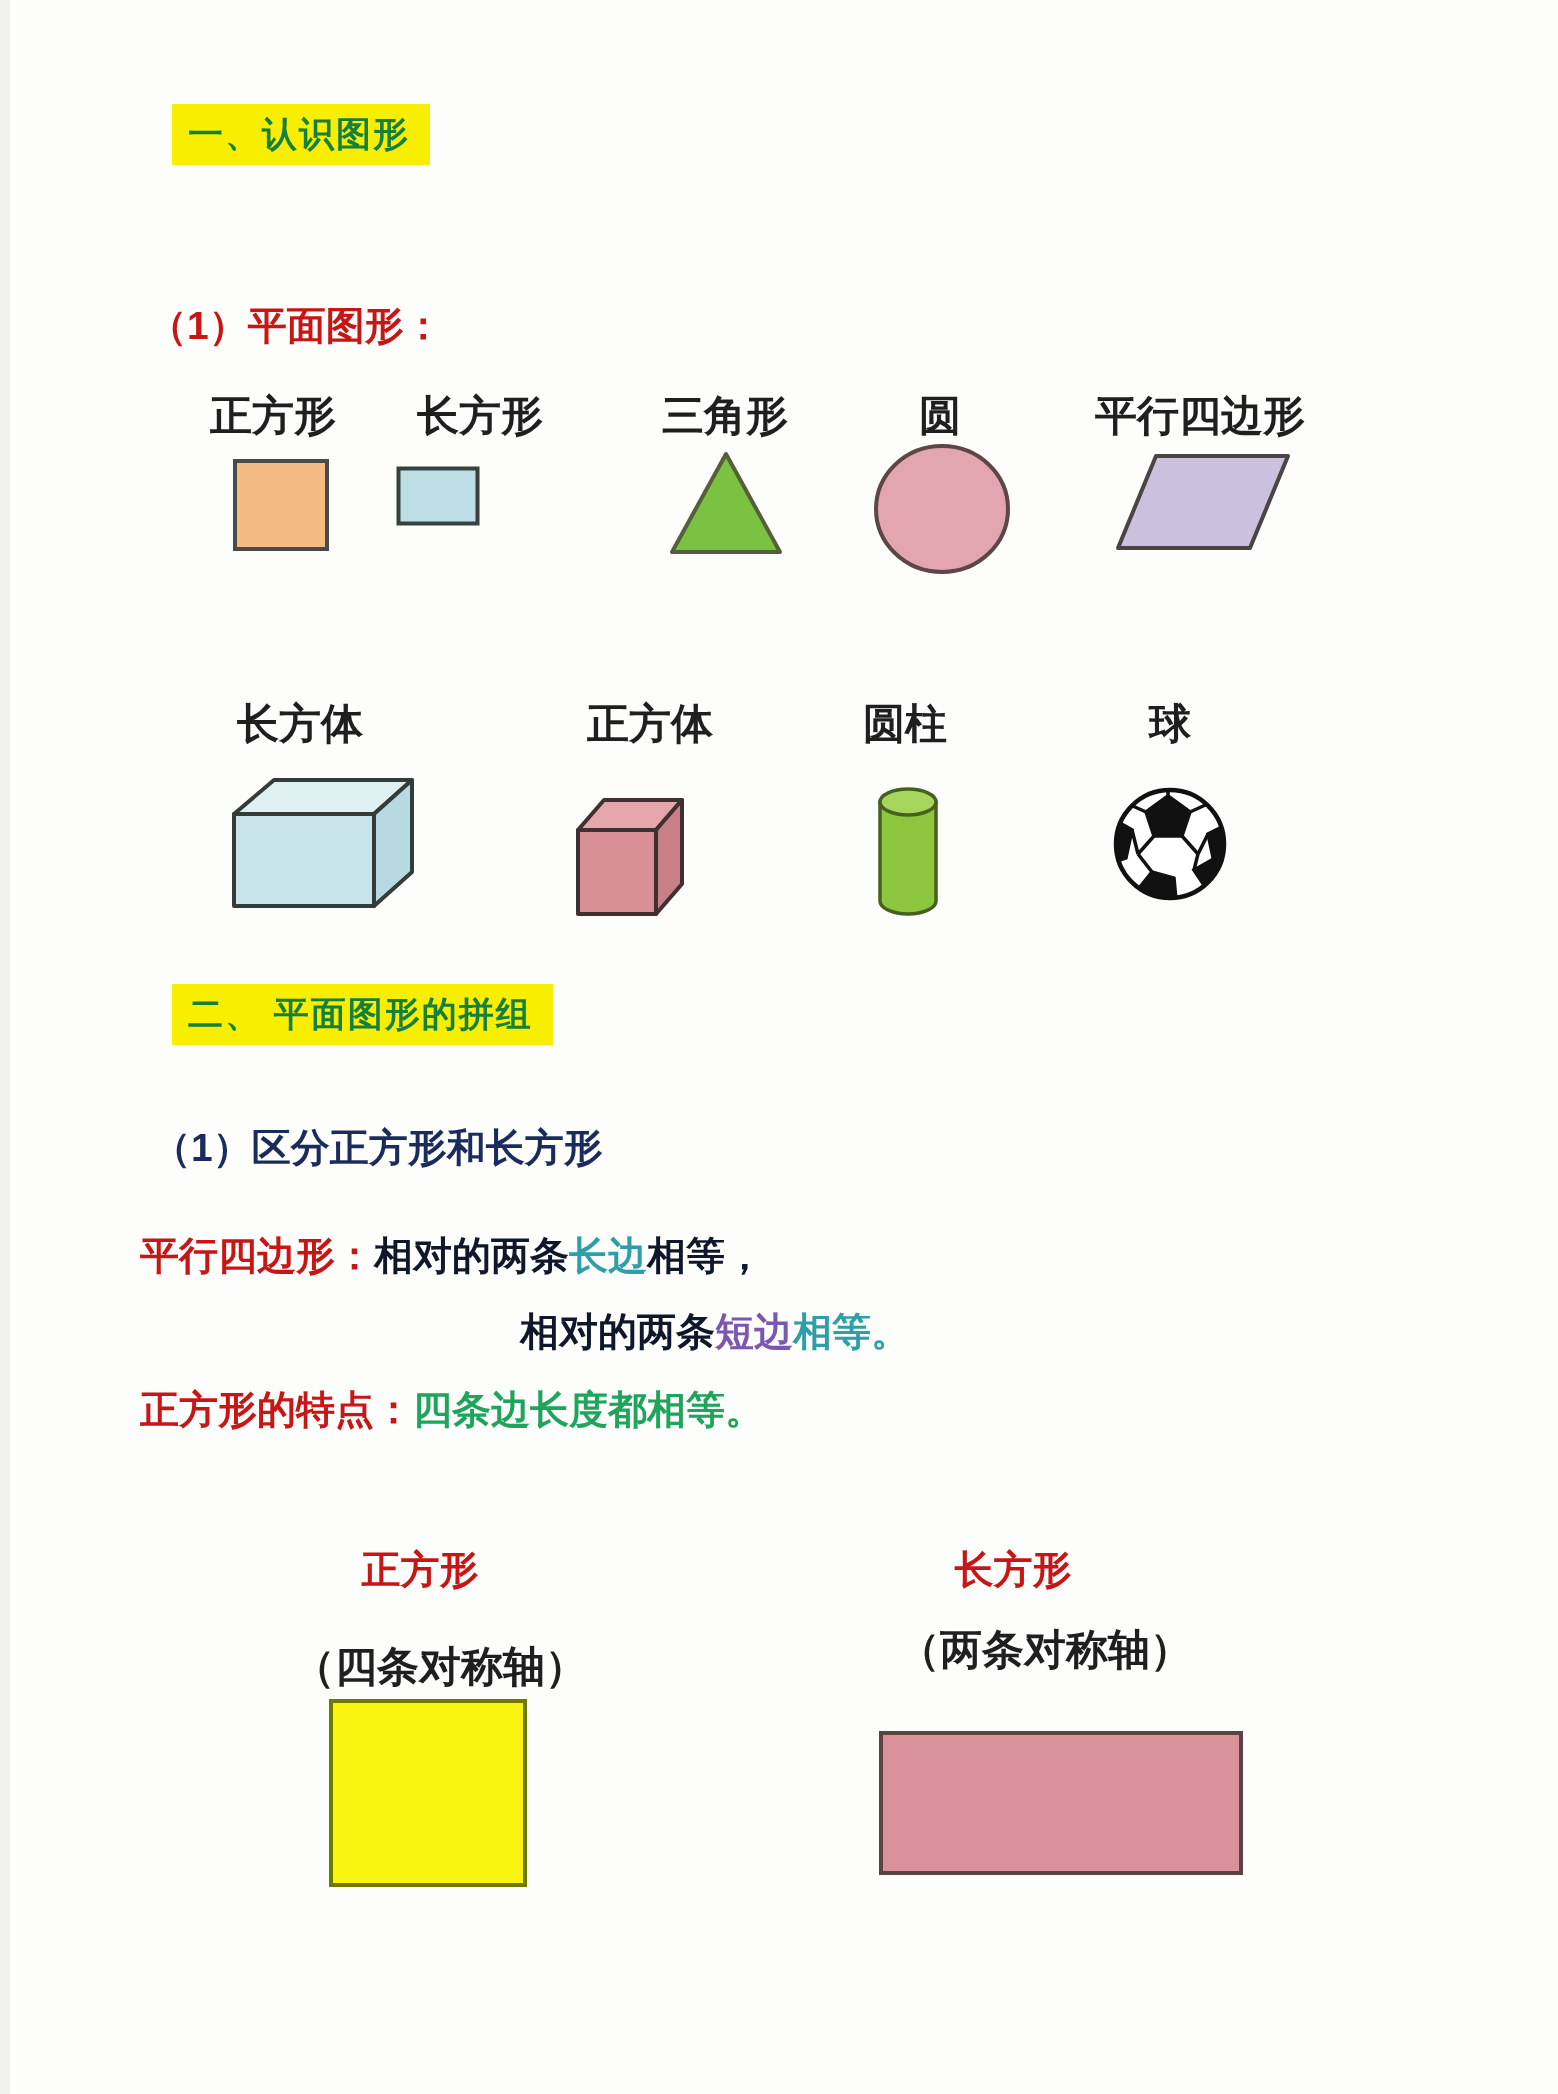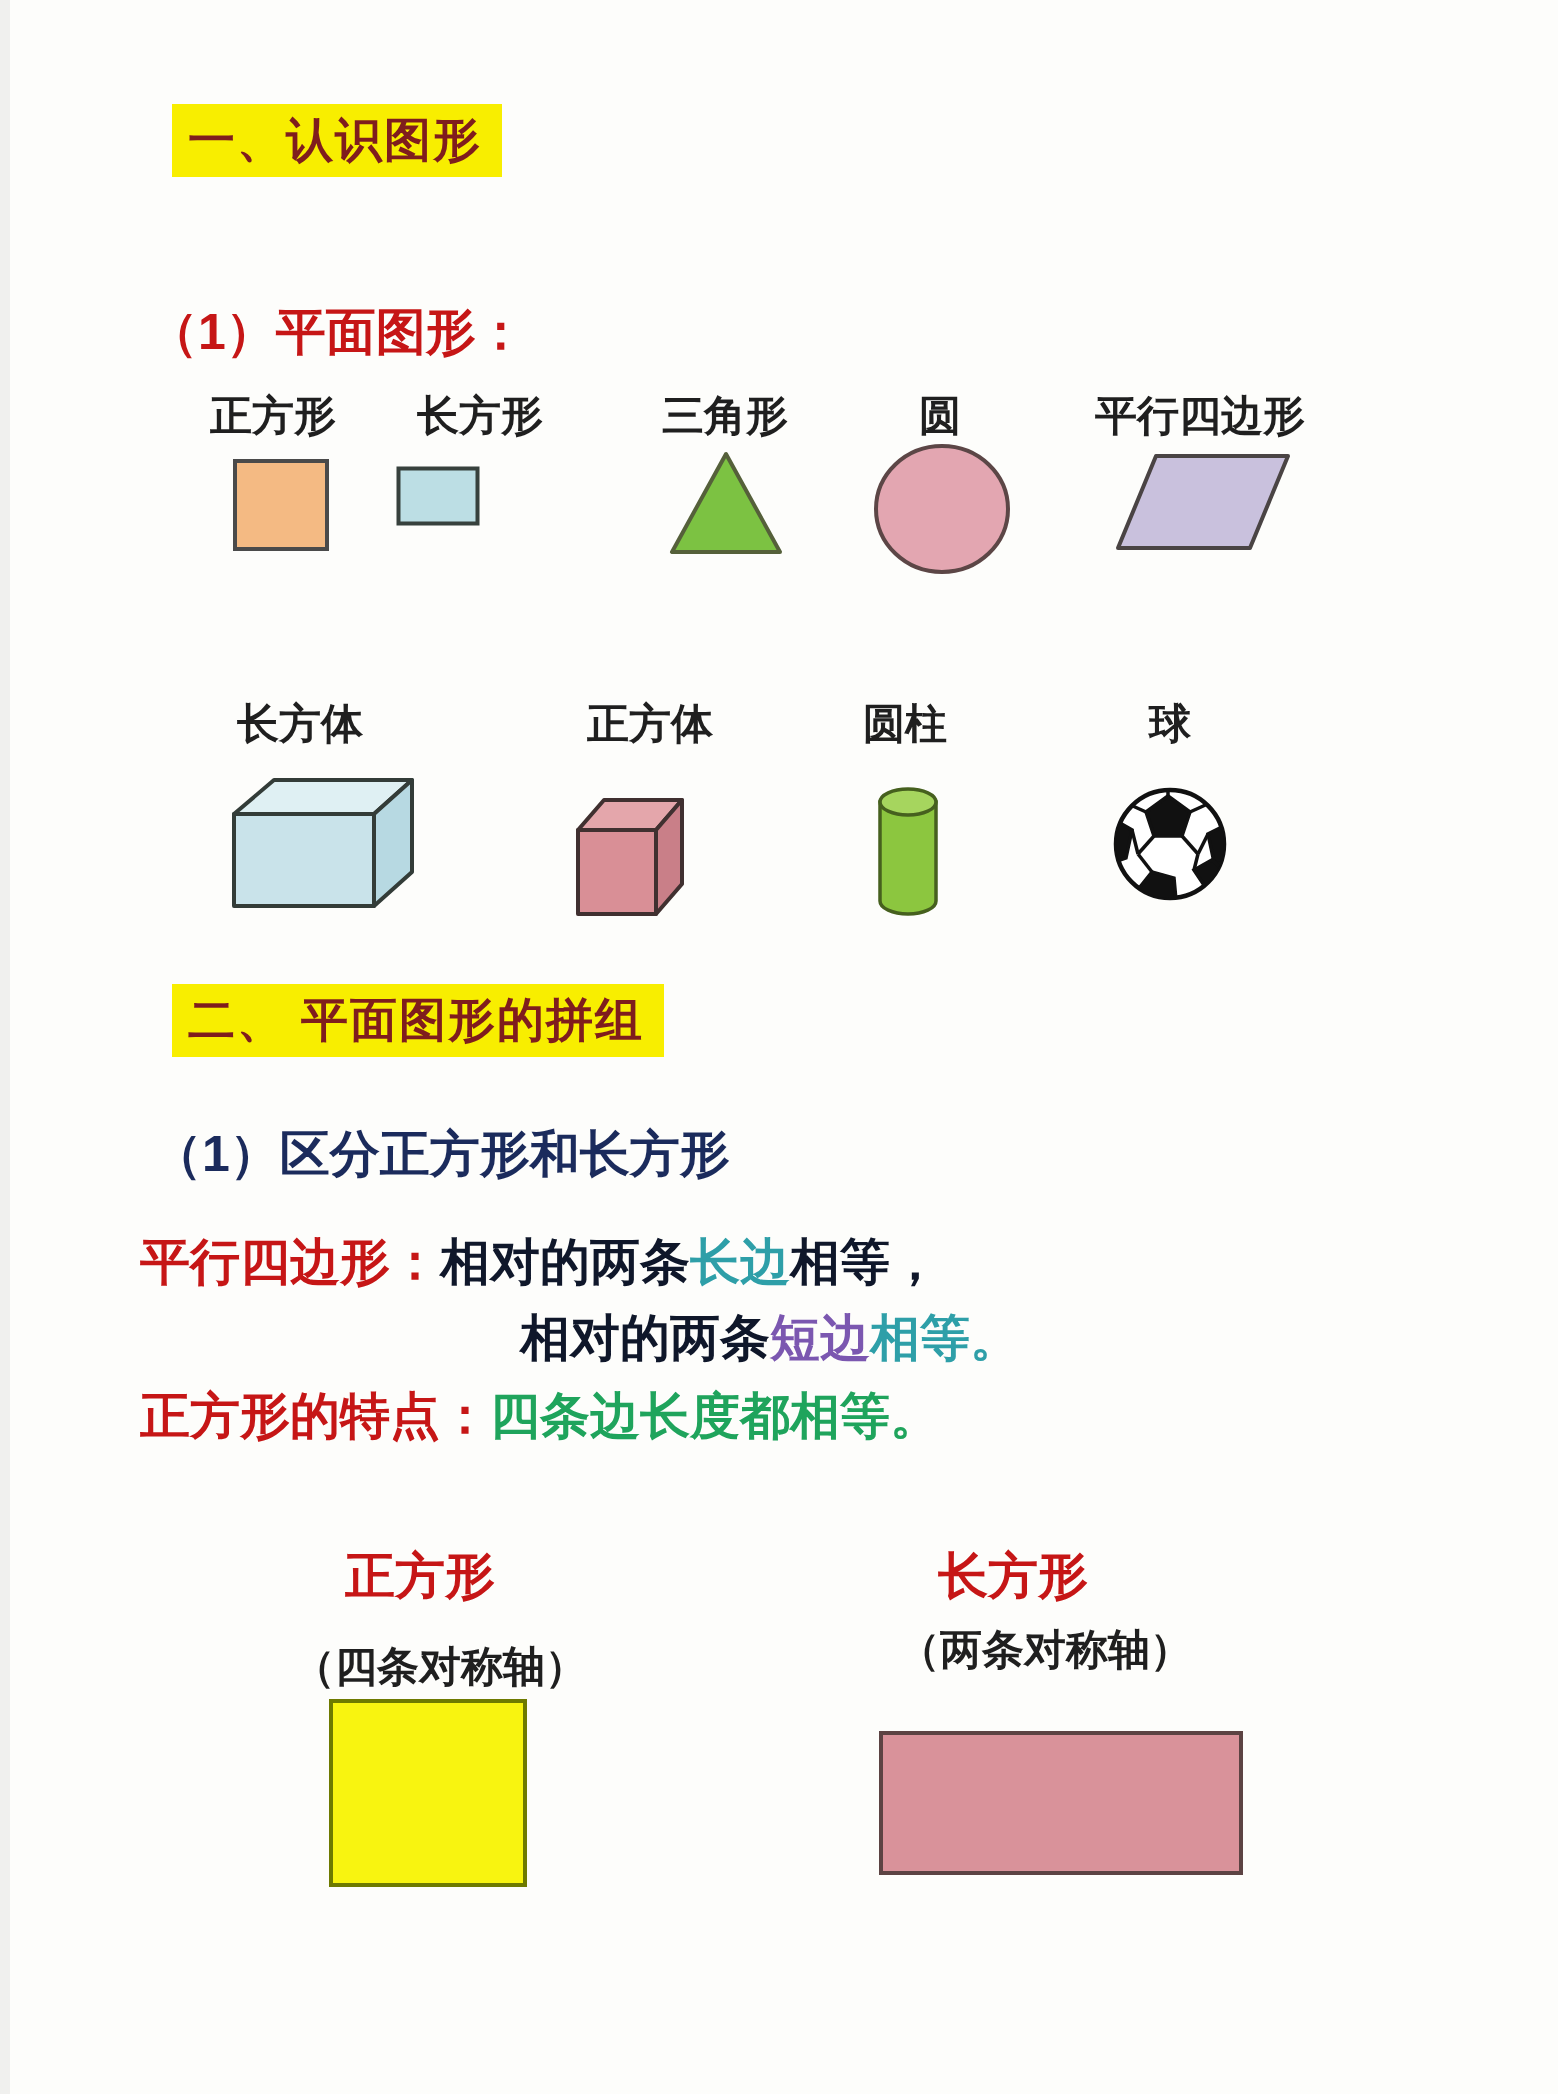--- a/index.html
+++ b/index.html
@@ -14,36 +14,36 @@
     overflow:hidden;
   }
   .page::before{
     content:"";position:absolute;left:0;top:0;width:10px;height:100%;
     background:#f0f0ee;
   }
   .abs{position:absolute;}
   .badge{
     display:inline-block;
     background:#F8EE00;
-    color:#7f1d1d;
-    font-size:47px;
+    color:#15803d;
+    font-size:35px;
     line-height:1.0;
     padding:12px 20px 14px 16px;
     letter-spacing:2px;
   }
   .navy{color:#1B2B5C;}
   .red{color:#D81E1E;}
   .dkred{color:#C61616;}
   .green{color:#1FA45C;}
   .blue{color:#0f172a;font-family:Liberation Mono, monospace;}
   .teal{color:#2E9FA8;}
   .purple{color:#7B57B0;}
   .black{color:#1f1f1f;}
   .t46{font-size:46px;line-height:1.15;}
-  .t44{font-size:50px;line-height:1.15;}
+  .t44{font-size:39px;line-height:1.15;}
   .t42{font-size:42px;line-height:1.15;}
   .gap2{margin-left:112px;}
   .center{transform:translateX(-50%);white-space:nowrap;}
   svg{display:block;}
   .seg{white-space:nowrap;}
 </style>
 </head>
 <body>
 
 <div class="page">

